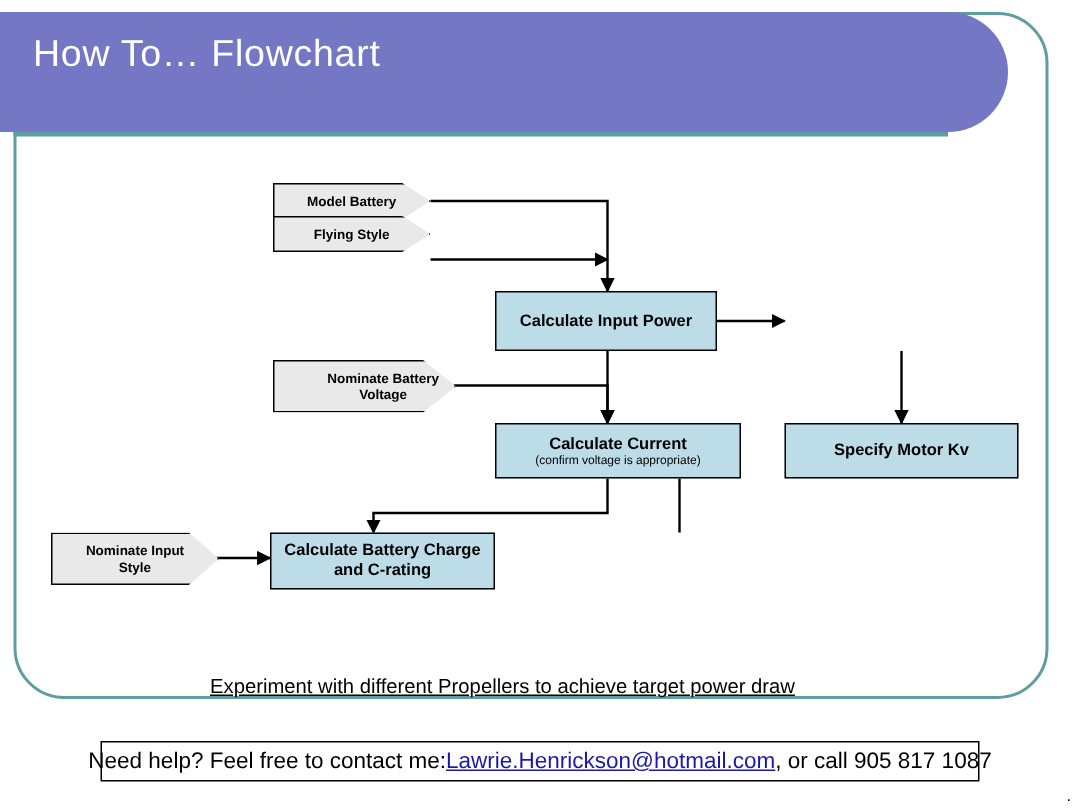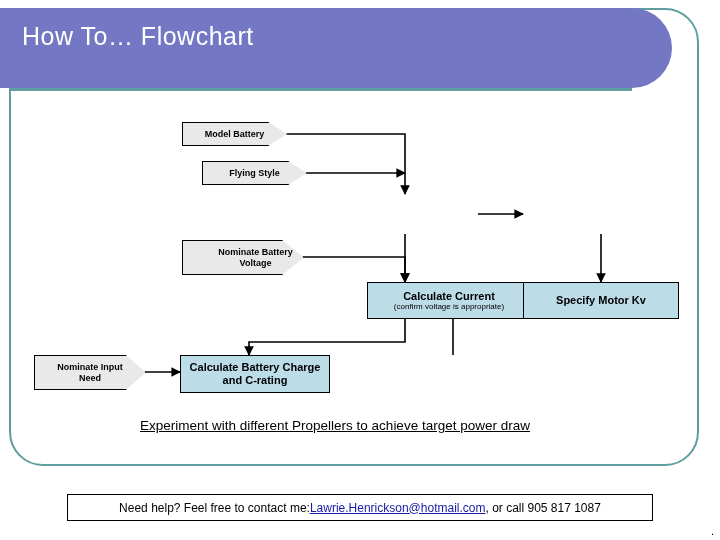--- a/index.html
+++ b/index.html
@@ -116,40 +116,40 @@
     font-weight: bold;
     color: #000000;
     line-height: 1.15;
     clip-path: polygon(0% 0%, 82% 0%, 100% 50%, 82% 100%, 0% 100%);
   }
 
   
   .experiment-line {
     position: absolute;
     left: 140px;
-    top: 418px;
+    top: 450px;
     width: 560px;
     font-size: 13.5px;
     color: #000000;
     text-decoration: underline;
     white-space: nowrap;
   }
   .contact-box {
     position: absolute;
     left: 67px;
     top: 494px;
     width: 586px;
     height: 27px;
     border: 1px solid #000000;
     box-sizing: border-box;
     background: #ffffff;
     display: flex;
     align-items: center;
     justify-content: center;
-    font-size: 12px;
+    font-size: 15px;
     color: #000000;
     white-space: nowrap;
   }
   .contact-box .link {
     color: #1a1aa8;
     text-decoration: underline;
   }
   .corner-dot {
     position: absolute;
     right: 6px;
@@ -197,41 +197,44 @@
       <g stroke="#000000" stroke-width="1.6" fill="none">
 
         <path d="M 453 319 L 453 355"></path>
       </g>
     </svg>
 
     <div class="pent" style="left:182px; top:122px; width:105px; height:24px;">
       <span>Model Battery</span>
     </div>
 
-    <div class="pent" style="left:182px; top:161px; width:105px; height:24px;margin-left:20px;">
+    <div class="pent" style="left:182px; top:144px; width:105px; height:24px;">
       <span>Flying Style</span>
     </div>
 
     <div class="pent" style="left:182px; top:240px; width:122px; height:35px;padding-left:25px;">
       <span>
         <span>Nominate Battery</span><br>
         <span>Voltage</span>
       </span>
     </div>
 
     <div class="pent" style="left:34px; top:355px; width:112px; height:35px;">
       <span>
         <span>Nominate Input</span><br>
-        <span>Need</span>
-      </span>
-    </div>
-
-
-
-    <div class="node blue bold" style="left:330px; top:282px; width:164px; height:37px;margin-left:37px;">
+        <span>Style</span>
+      </span>
+    </div>
+
+    <div class="node blue bold" style="left:330px; top:194px; width:148px; height:40px;">
+      <span>Calculate Input Power</span>
+    </div>
+
+
+    <div class="node blue bold" style="left:330px; top:282px; width:164px; height:37px;">
       <span>
         <span>Calculate Current</span>
         <span class="sub">(confirm voltage is appropriate)</span>
       </span>
     </div>
 
     <div class="node blue bold" style="left:523px; top:282px; width:156px; height:37px;">
       <span>Specify Motor Kv</span>
     </div>
 

